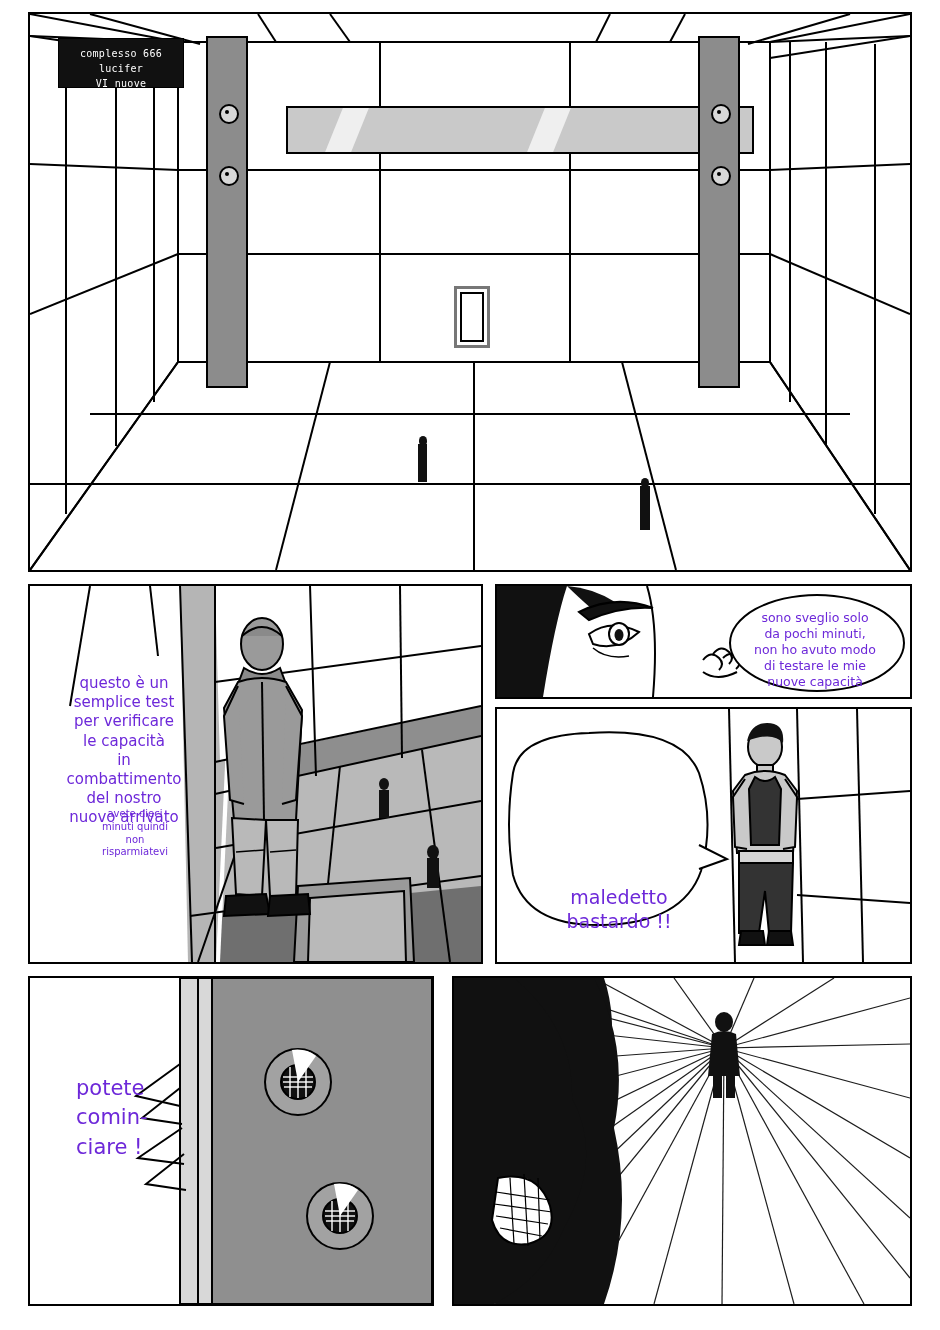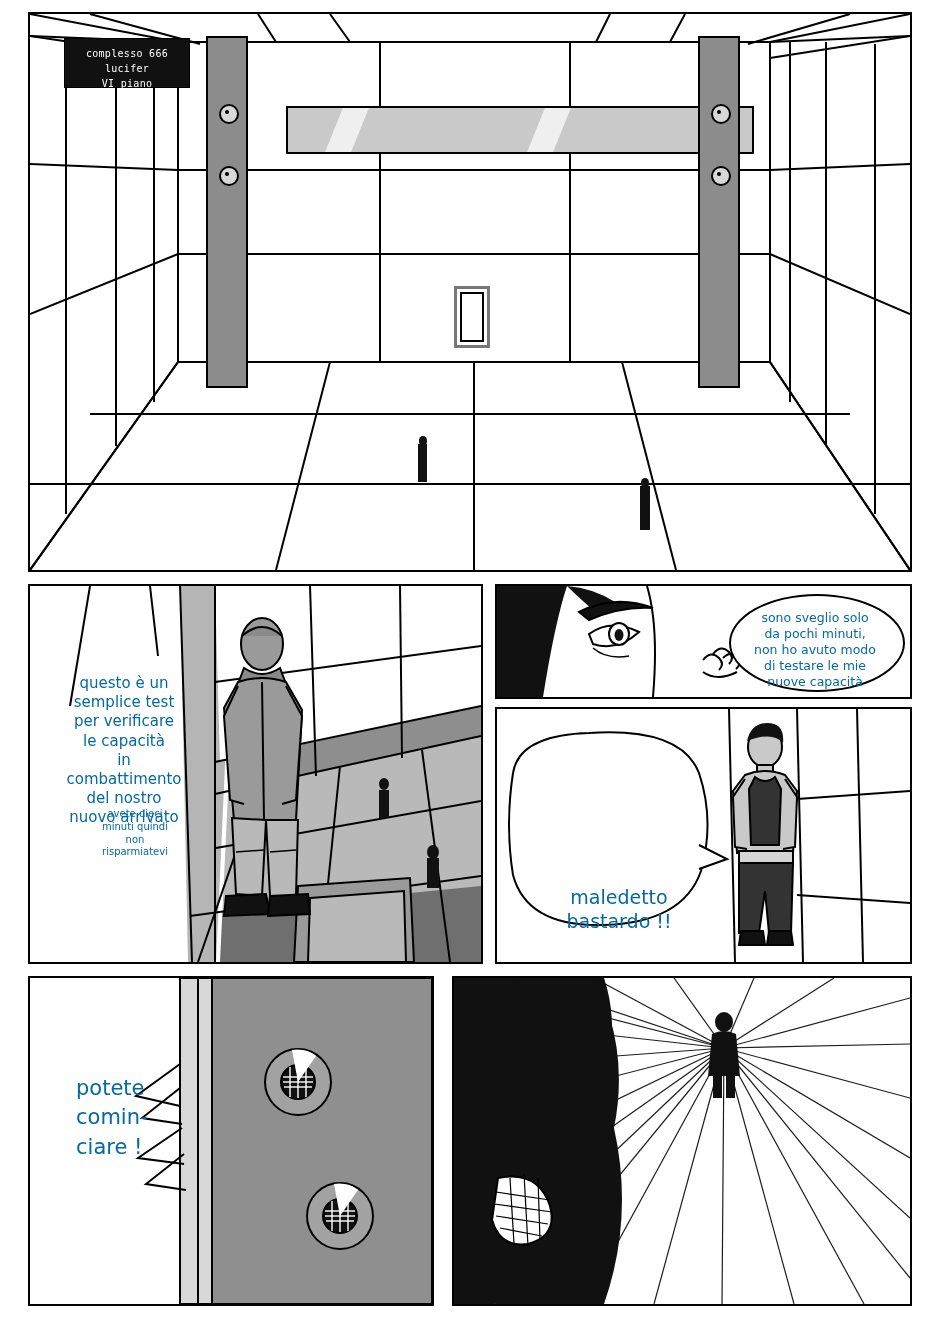--- a/index.html
+++ b/index.html
@@ -55,30 +55,29 @@
     border: 1px solid #000;
     color: #ffffff;
     font-family: "DejaVu Sans Mono", monospace;
     font-size: 10px;
     line-height: 15px;
     text-align: center;
     padding-top: 7px;
     box-sizing: border-box;
     letter-spacing: 0.3px;
     z-index: 40;
-    margin-left: 6px;
   }
   #caption-box .cl1 { display:block; }
   #caption-box .cl2 { display:block; }
 
   
   .comic-text {
     position: absolute;
     font-family: "DejaVu Sans", sans-serif;
-    color: #0369a1;
+    color: #6d28d9;
     text-align: center;
     line-height: 1.28;
   }
 
   
   .balloon {
     position: absolute;
     background: #ffffff;
     border: 2px solid #000;
     border-radius: 50% 50% 50% 50% / 50% 50% 50% 50%;
@@ -204,21 +203,21 @@
 
     <div class="figure-silhouette" style="left:388px; top:430px; width:9px; height:38px;">
       <div class="head"></div>
     </div>
     <div class="figure-silhouette" style="left:610px; top:472px; width:10px; height:44px;">
       <div class="head"></div>
     </div>
 
     <div id="caption-box">
       <span class="cl1">complesso 666 lucifer</span>
-      <span class="cl2">VI piano</span>
+      <span class="cl2">VI nuove</span>
     </div>
   </div>
 
   <div class="panel" id="panel-coat">
 
     <svg width="451" height="376" viewBox="0 0 451 376" style="position:absolute;left:0;top:0;">
 
       <polygon points="185,208 451,150 451,376 140,376" fill="#b9b9b9"></polygon>
       <polygon points="185,208 451,150 451,120 185,176" fill="#8e8e8e"></polygon>
 

